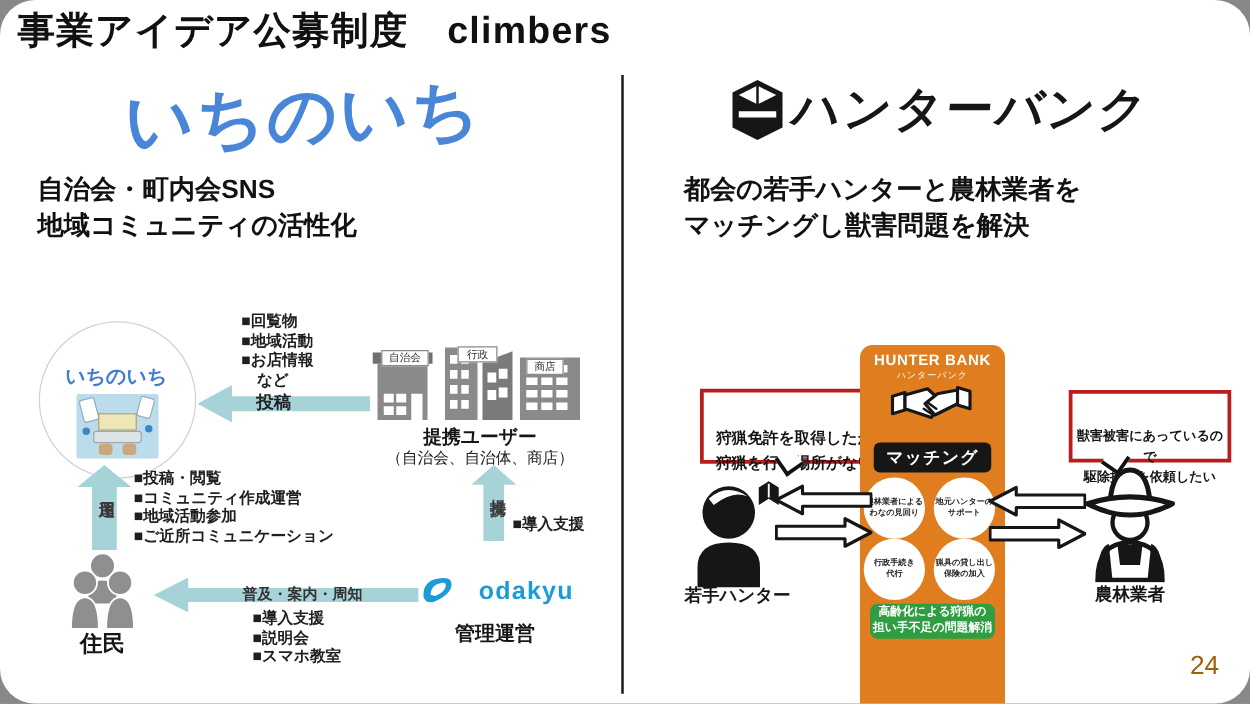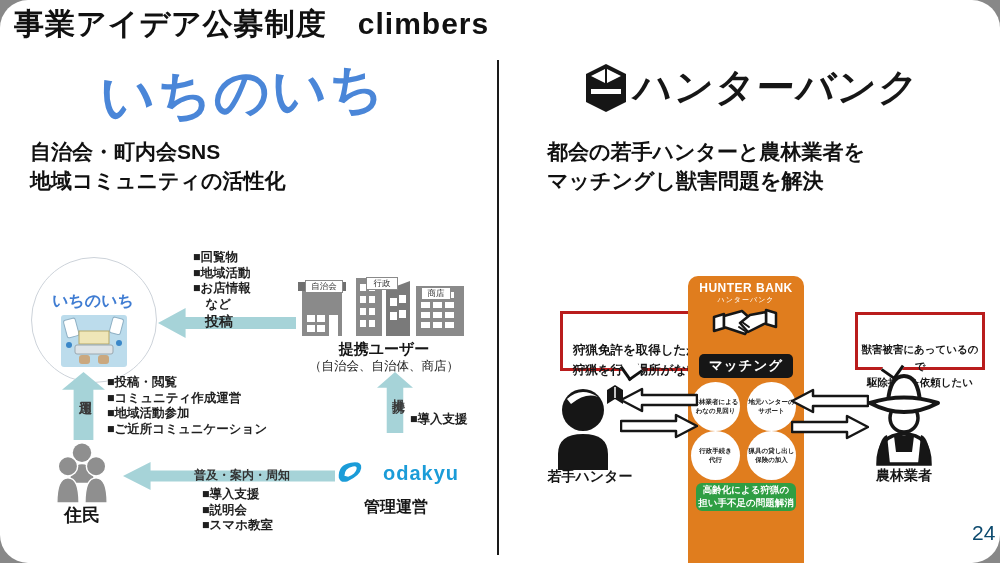--- a/index.html
+++ b/index.html
@@ -3,21 +3,21 @@
 <meta charset="utf-8">
 <style>
   html,body{margin:0;padding:0;background:#888;}
   .slide{position:relative;width:1000px;height:563px;background:#fff;overflow:hidden;
          font-family:"Liberation Sans","DejaVu Sans",sans-serif;color:#161616;border-radius:28px;}
   .abs{position:absolute;}
 
   
   .title{left:14px;top:4px;font-size:30px;font-weight:800;letter-spacing:1px;color:#111;}
   .divider{left:497px;top:60px;width:2px;height:495px;background:#1a1a1a;}
-  .page-num{left:952px;top:521px;font-size:21px;color:#0c4a6e;margin-left:20px;}
+  .page-num{left:952px;top:521px;font-size:21px;color:#a16207;}
 
   
   .ichi-logo{left:90px;top:56px;width:305px;text-align:center;font-size:55px;font-weight:800;
              color:var(--brand-blue,#4a86d8);transform:rotate(-2deg) skewX(-5deg);letter-spacing:1px;}
   .headline{font-size:21px;font-weight:800;line-height:1.38;color:#111;}
   .hl-left{left:30px;top:138px;}
   .hl-right{left:525px;top:138px;margin-left:22px;}
 
   .circle{left:31px;top:257px;width:124px;height:124px;border-radius:50%;border:1.5px solid #cdd3da;background:#fff;}
   .circle-logo{left:31px;top:291px;width:124px;text-align:center;font-size:16px;font-weight:800;

